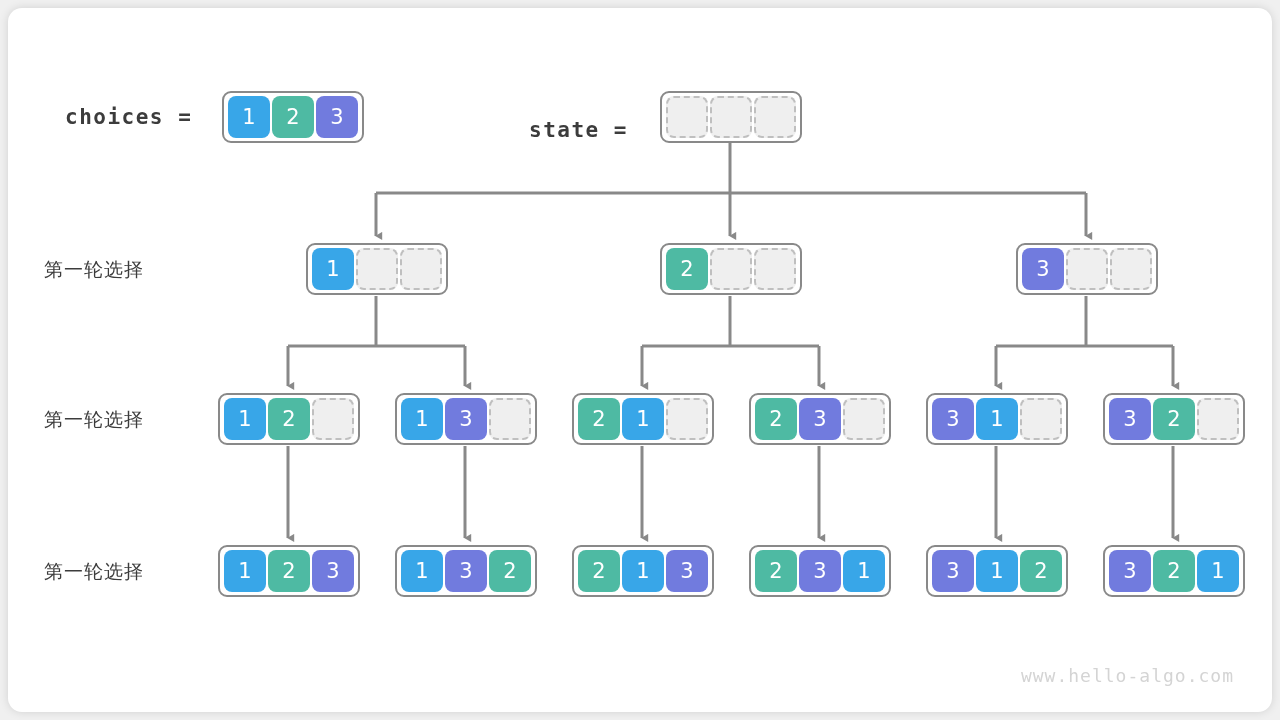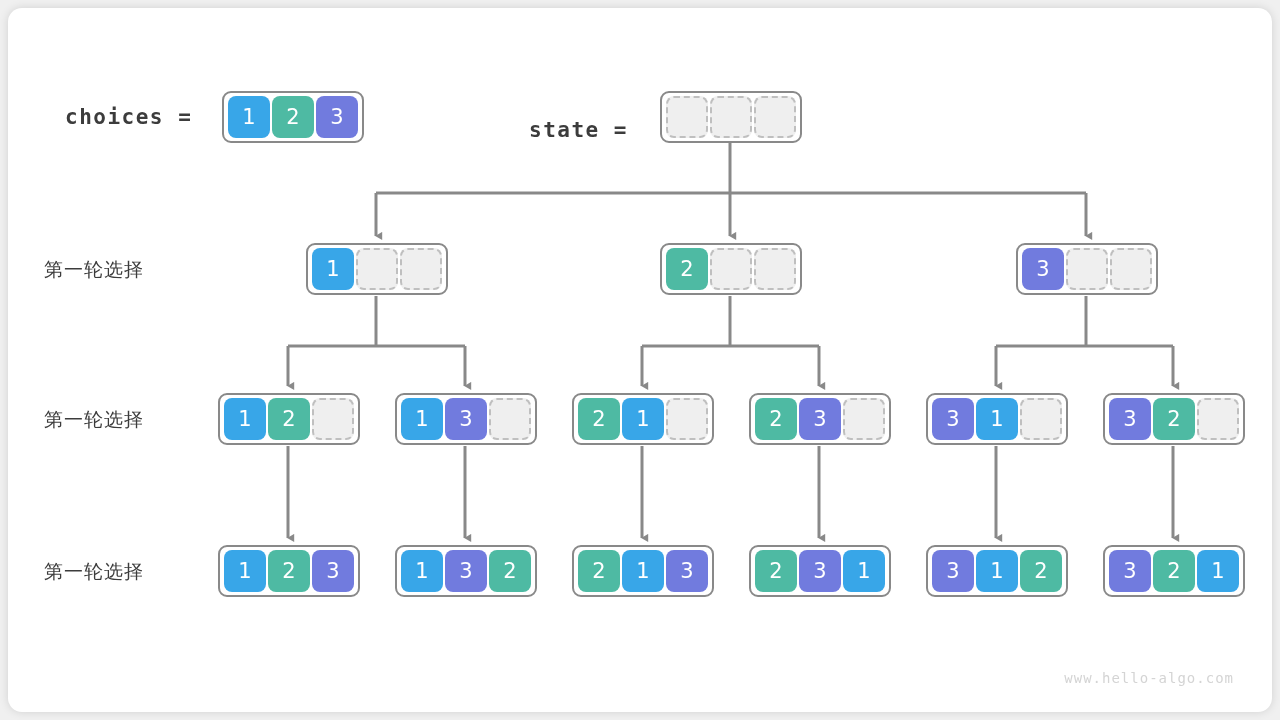--- a/index.html
+++ b/index.html
@@ -88,21 +88,21 @@
     height: 720px;
     pointer-events: none;
   }
 
   
   .watermark {
     position: absolute;
     right: 38px;
     bottom: 26px;
     font-family: "DejaVu Sans Mono", "Liberation Mono", monospace;
-    font-size: 14px;
+    font-size: 18px;
     color: #d4d4d4;
     letter-spacing: 1px;
   }
 </style>
 </head>
 <body>
 
 <div id="stage">
   <div id="card">
 

